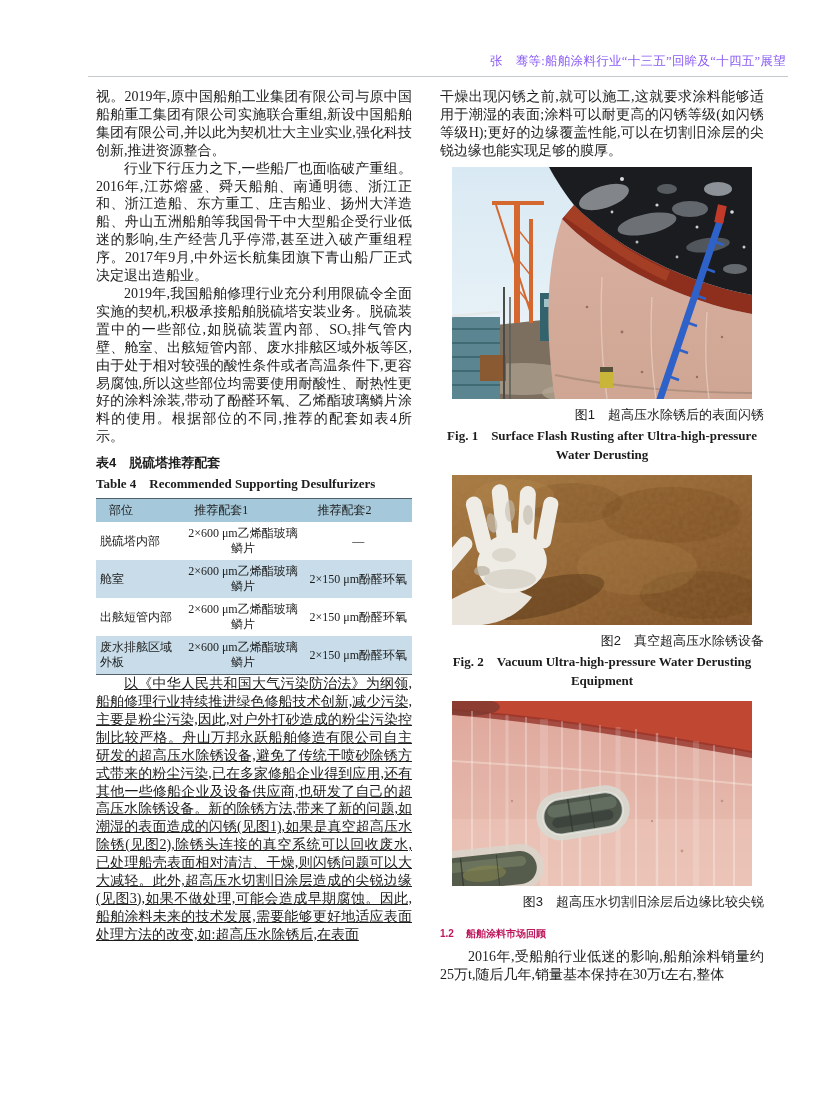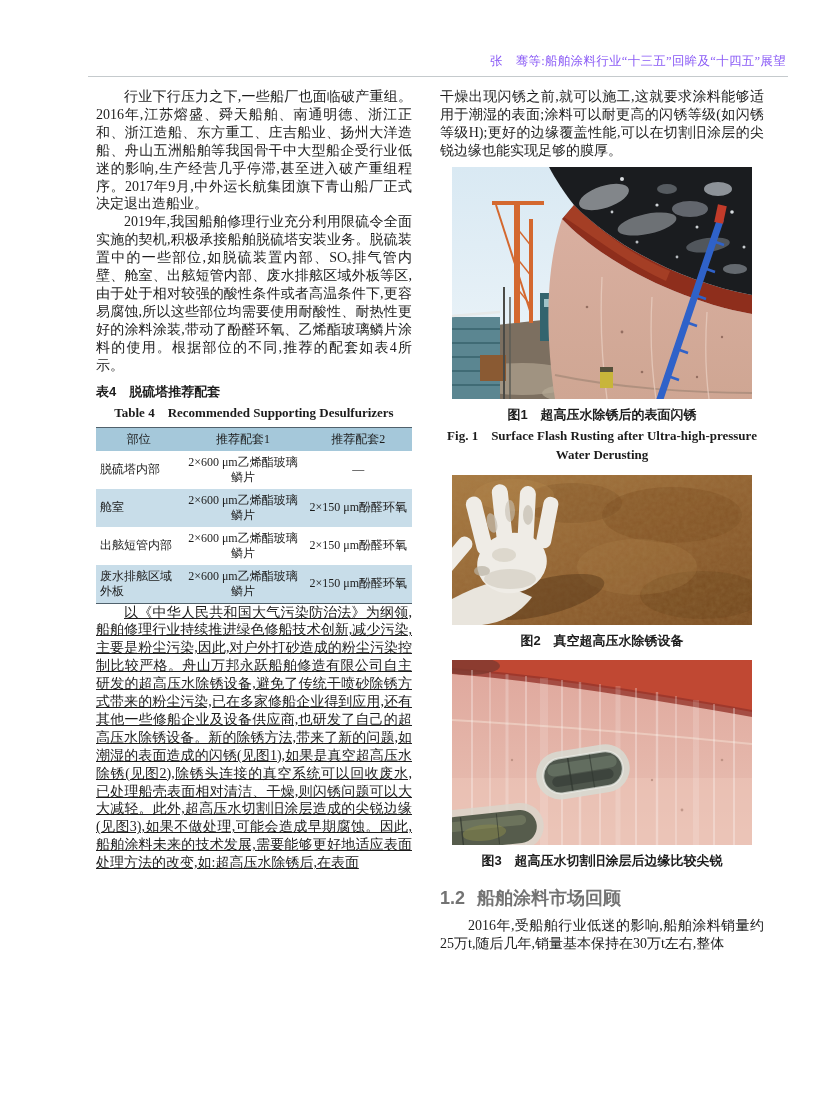--- a/index.html
+++ b/index.html
@@ -11,37 +11,37 @@
   .header-rule{position:absolute;top:76px;left:88px;width:700px;height:1px;background:#c5cacd;}
   
   .col{position:absolute;top:88px;}
   .col-left{left:96px;width:316px;}
   .col-right{left:440px;width:324px;}
   p.body{margin:0;font-size:14px;line-height:17.9px;text-align:justify;}
   p.indent{text-indent:2em;}
   
   .tbl-title-zh{margin:8px 0 0;text-align:left;font-weight:bold;font-size:13px;
         font-family:"Liberation Sans","DejaVu Sans",sans-serif;}
-  .tbl-title-en{margin:3px 0 5px;text-align:center;font-weight:bold;font-size:13px;}
+  .tbl-title-en{margin:3px 0 5px;text-align:left;font-weight:bold;font-size:13px;}
   table.t4{width:100%;border-collapse:collapse;border-top:1.6px solid #50616c;
         border-bottom:1.6px solid #50616c;font-size:12px;line-height:1.25;}
-  table.t4 th{background:#a5c8da;font-weight:normal;padding:4px 2px;text-align:center;}
+  table.t4 th{background:#a5c8da;font-weight:normal;padding:4px 13px;text-align:left;}
   table.t4 td{padding:4px 2px;text-align:center;vertical-align:middle;}
   table.t4 td.part{text-align:left;padding-left:4px;}
   table.t4 tbody tr:nth-child(even){background:#c8dde9;}
   table.t4 col.c1{width:27%;} table.t4 col.c2{width:39%;} table.t4 col.c3{width:34%;}
   .below-table{margin-top:7px;text-decoration:underline;}
   
   figure{margin:7px 0 10px;text-align:center;}
   .figimg{display:block;margin:0 auto;width:300px;}
-  .cap-zh{font-weight:bold;font-size:13px;margin-top:7px;
-        font-family:"Liberation Sans","DejaVu Sans",sans-serif;}
+  .cap-zh{font-weight:normal;font-size:13px;margin-top:7px;
+        font-family:"Liberation Sans","DejaVu Sans",sans-serif;text-align:right;}
   .cap-en{font-weight:bold;font-size:13px;line-height:1.5;margin-top:2px;}
   
-  .section-head{margin:16px 0 7px;color:#737373;font-weight:bold;font-size:18px;
+  .section-head{margin:16px 0 7px;color:#be185d;font-weight:bold;font-size:10px;
         font-family:"Liberation Sans","DejaVu Sans",sans-serif;}
   .section-head .num{margin-right:12px;}
   
   .page-footer{position:absolute;top:1031px;right:96px;display:flex;align-items:stretch;}
   .f-labels{text-align:right;padding-right:7px;}
   .f-zh{font-size:13.5px;font-weight:bold;color:#46586b;letter-spacing:1px;
         font-family:"Liberation Sans","DejaVu Sans",sans-serif;}
   .f-en{font-size:7.5px;color:#a8afb5;margin-top:1px;
         font-family:"Liberation Sans","DejaVu Sans",sans-serif;}
   .f-div{width:1.6px;background:#46586b;}
@@ -49,20 +49,21 @@
 </style>
 </head>
 <body>
 
 <div class="page">
 
   <div class="running-title">张　骞等:船舶涂料行业“十三五”回眸及“十四五”展望</div>
   <div class="header-rule"></div>
 
   <div class="col col-left">
+    <p class="body">视。2019年,原中国船舶工业集团有限公司与原中国船舶重工集团有限公司实施联合重组,新设中国船舶集团有限公司,并以此为契机壮大主业实业,强化科技创新,推进资源整合。</p>
     <p class="body indent">行业下行压力之下,一些船厂也面临破产重组。2016年,江苏熔盛、舜天船舶、南通明德、浙江正和、浙江造船、东方重工、庄吉船业、扬州大洋造船、舟山五洲船舶等我国骨干中大型船企受行业低迷的影响,生产经营几乎停滞,甚至进入破产重组程序。2017年9月,中外运长航集团旗下青山船厂正式决定退出造船业。</p>
     <p class="body indent">2019年,我国船舶修理行业充分利用限硫令全面实施的契机,积极承接船舶脱硫塔安装业务。脱硫装置中的一些部位,如脱硫装置内部、SOₓ排气管内壁、舱室、出舷短管内部、废水排舷区域外板等区,由于处于相对较强的酸性条件或者高温条件下,更容易腐蚀,所以这些部位均需要使用耐酸性、耐热性更好的涂料涂装,带动了酚醛环氧、乙烯酯玻璃鳞片涂料的使用。根据部位的不同,推荐的配套如表4所示。</p>
 
     <div class="tbl-title-zh">表4　脱硫塔推荐配套</div>
     <div class="tbl-title-en">Table 4　Recommended Supporting Desulfurizers</div>
 
     <table class="t4">
       <colgroup>
           <col class="c1">
           <col class="c2">
@@ -244,20 +245,21 @@
           <ellipse cx="58" cy="104" rx="26" ry="10" fill="#cfc9bc" opacity=".6"></ellipse>
           <ellipse cx="40" cy="48" rx="5" ry="10" fill="#c4beb0" opacity=".7" transform="rotate(-14 40 48)"></ellipse>
           <ellipse cx="58" cy="36" rx="5" ry="11" fill="#c4beb0" opacity=".6"></ellipse>
           <ellipse cx="76" cy="40" rx="5" ry="10" fill="#bdb6a6" opacity=".6"></ellipse>
           <ellipse cx="52" cy="80" rx="12" ry="7" fill="#d8d3c7" opacity=".8"></ellipse>
           <ellipse cx="30" cy="96" rx="8" ry="5" fill="#b9b2a2" opacity=".7"></ellipse>
         </g>
       </svg>
       <figcaption>
         <div class="cap-zh">图2　真空超高压水除锈设备</div>
+        <div class="cap-en">Fig. 2　Vacuum Ultra-high-pressure Water Derusting Equipment</div>
       </figcaption>
     </figure>
 
     <figure>
       <svg class="figimg" viewBox="0 0 300 185" height="185" xmlns="http://www.w3.org/2000/svg">
         <defs>
           <linearGradient id="pink3" x1="0" y1="0" x2="0" y2="1">
             <stop offset="0" stop-color="#dfa79c"></stop>
               <stop offset="1" stop-color="#e9c2b5"></stop>
           </linearGradient>

